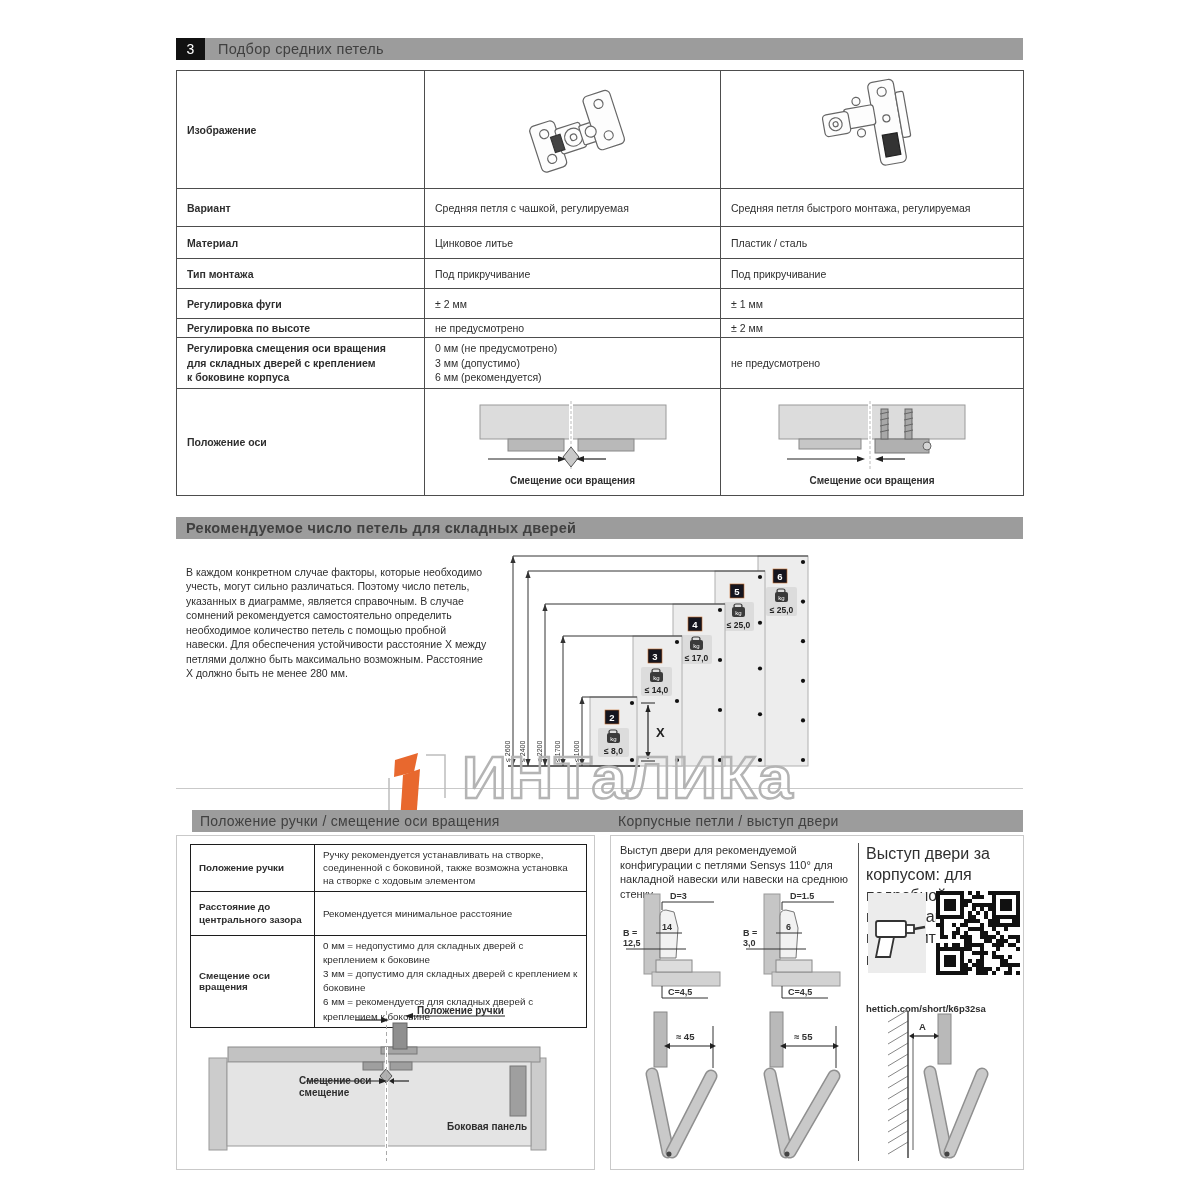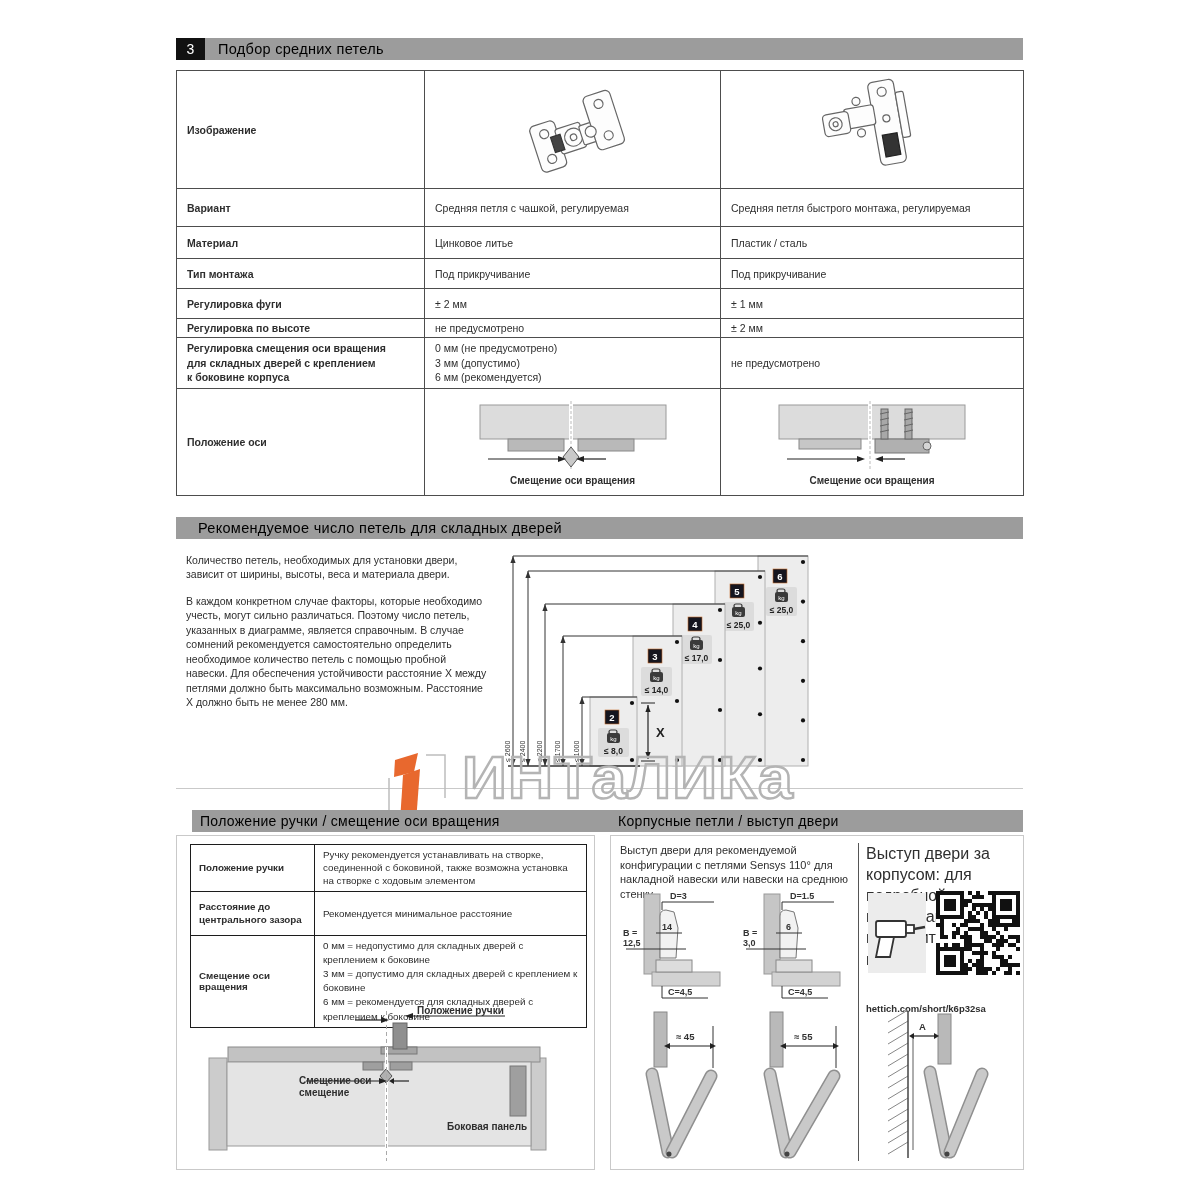--- a/index.html
+++ b/index.html
@@ -2,21 +2,21 @@
 <html><head>
 <meta charset="utf-8">
 <style>
   html,body{margin:0;padding:0;background:#fff;}
   .page{position:relative;width:1200px;height:1200px;background:#ffffff;overflow:hidden;
         font-family:"Liberation Sans",sans-serif;color:#2e2e2e;}
   .abs{position:absolute;}
   
   .secbar{display:flex;align-items:stretch;height:22px;}
   .numbox{width:29px;background:#111;color:#fff;font-size:14px;display:flex;align-items:center;justify-content:center;}
-  .bartitle{flex:1;background:#9c9c9c;color:#000000;font-size:14.5px;display:flex;align-items:center;padding-left:13px;letter-spacing:.3px;}
+  .bartitle{flex:1;background:#9c9c9c;color:#404040;font-size:14.5px;display:flex;align-items:center;padding-left:13px;letter-spacing:.3px;}
   
   table.t1{border-collapse:collapse;width:847px;table-layout:fixed;}
   table.t1 td{border:1px solid #4d4d4d;font-size:10.5px;vertical-align:middle;padding:3px 10px;}
   table.t1 td.lbl{font-weight:bold;}
   
   table.t3{border-collapse:collapse;width:396px;table-layout:fixed;}
   table.t3 td{border:1.6px solid #1c1c1c;font-size:9.8px;vertical-align:middle;padding:3px 8px;}
   table.t3 td.lbl{font-weight:bold;}
   .small-lines{font-size:8.4px;line-height:1.45;}
   .cellcenter{text-align:center;}
@@ -165,24 +165,23 @@
           <line x1="138" y1="60" x2="116" y2="60" stroke="#222" stroke-width="1.2"></line>
           <polygon points="116,57 108,60 116,63" fill="#222"></polygon>
         </svg>
         <div class="caption">Смещение оси вращения</div>
       </td>
     </tr>
   </tbody>
     </table>
 
   <div class="abs secbar" style="left:176px;top:517px;width:847px;">
-    <div class="bartitle" style="padding-left:22px;">Рекомендуемое число петель для складных дверей</div>
+    <div class="bartitle" style="padding-left:10px;font-weight:bold;">Рекомендуемое число петель для складных дверей</div>
   </div>
   <div class="abs bodytext" style="left:186px;top:553px;width:302px;">
-    <div>Количество петель, необходимых для установки двери, зависит от ширины, высоты, веса и материала двери.</div>
     <div style="height:12px;"></div>
     <div>В каждом конкретном случае факторы, которые необходимо учесть, могут сильно различаться. Поэтому число петель, указанных в диаграмме, является справочным. В случае сомнений рекомендуется самостоятельно определить необходимое количество петель с помощью пробной навески. Для обеспечения устойчивости расстояние X между петлями должно быть максимально возможным. Расстояние X должно быть не менее 280 мм.</div>
   </div>
   <svg id="doors-svg" class="abs" style="left:500px;top:548px;" width="340" height="240" viewBox="0 0 340 240">
       <g>
         <rect x="258" y="8" width="50" height="210" fill="#ededed" stroke="#b0b0b0" stroke-width="1"></rect>
         <circle cx="303" cy="14" r="2.1" fill="#111"></circle>
         <circle cx="303" cy="53.6" r="2.1" fill="#111"></circle>
         <circle cx="303" cy="93.2" r="2.1" fill="#111"></circle>
         <circle cx="303" cy="132.8" r="2.1" fill="#111"></circle>

